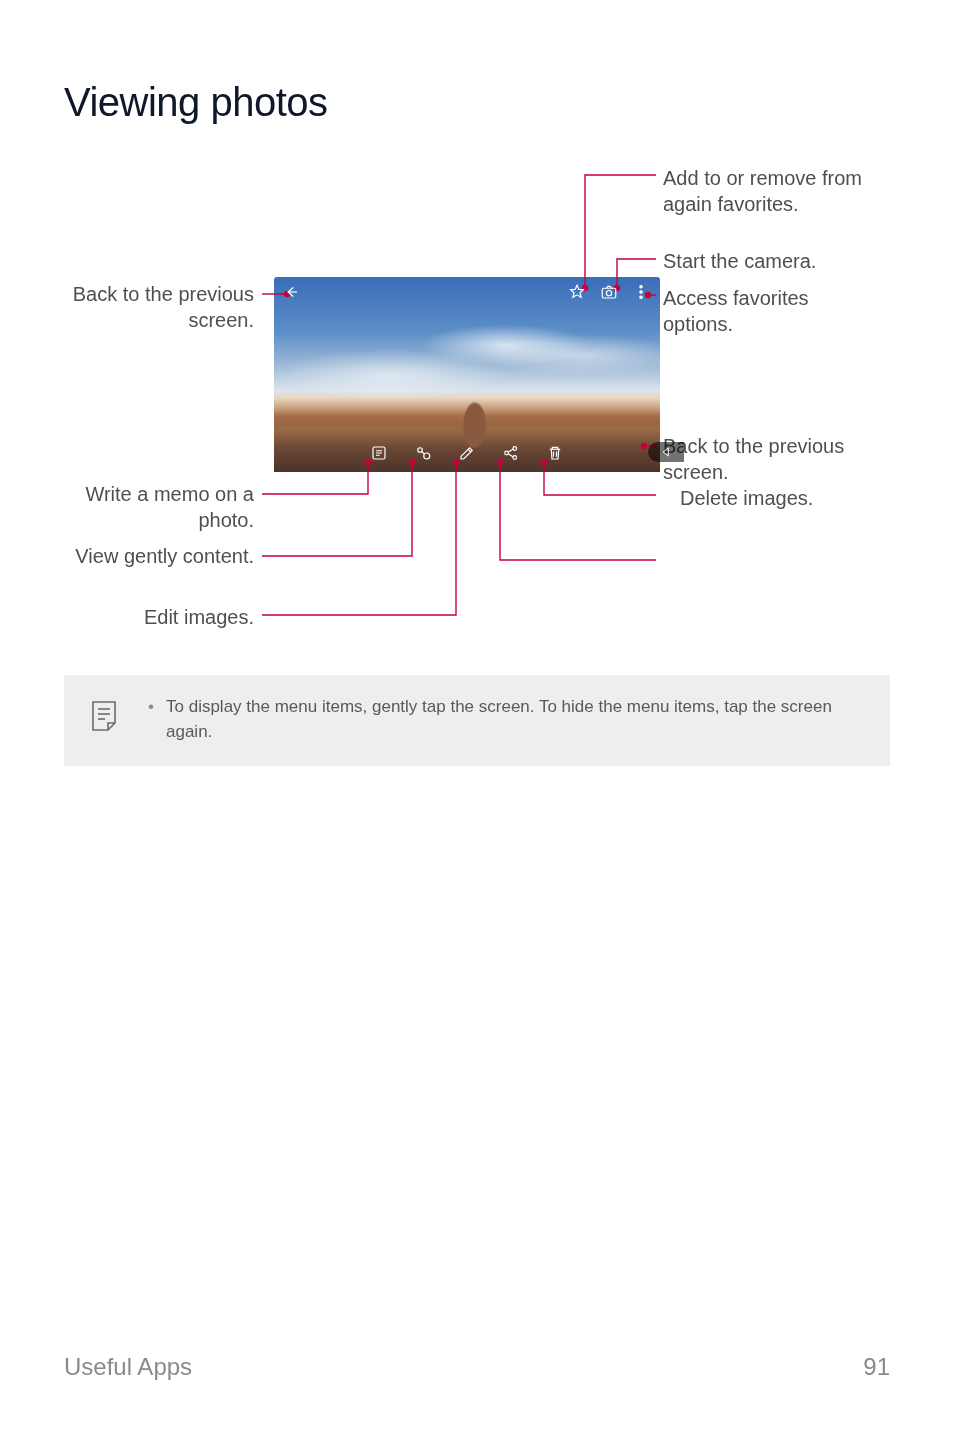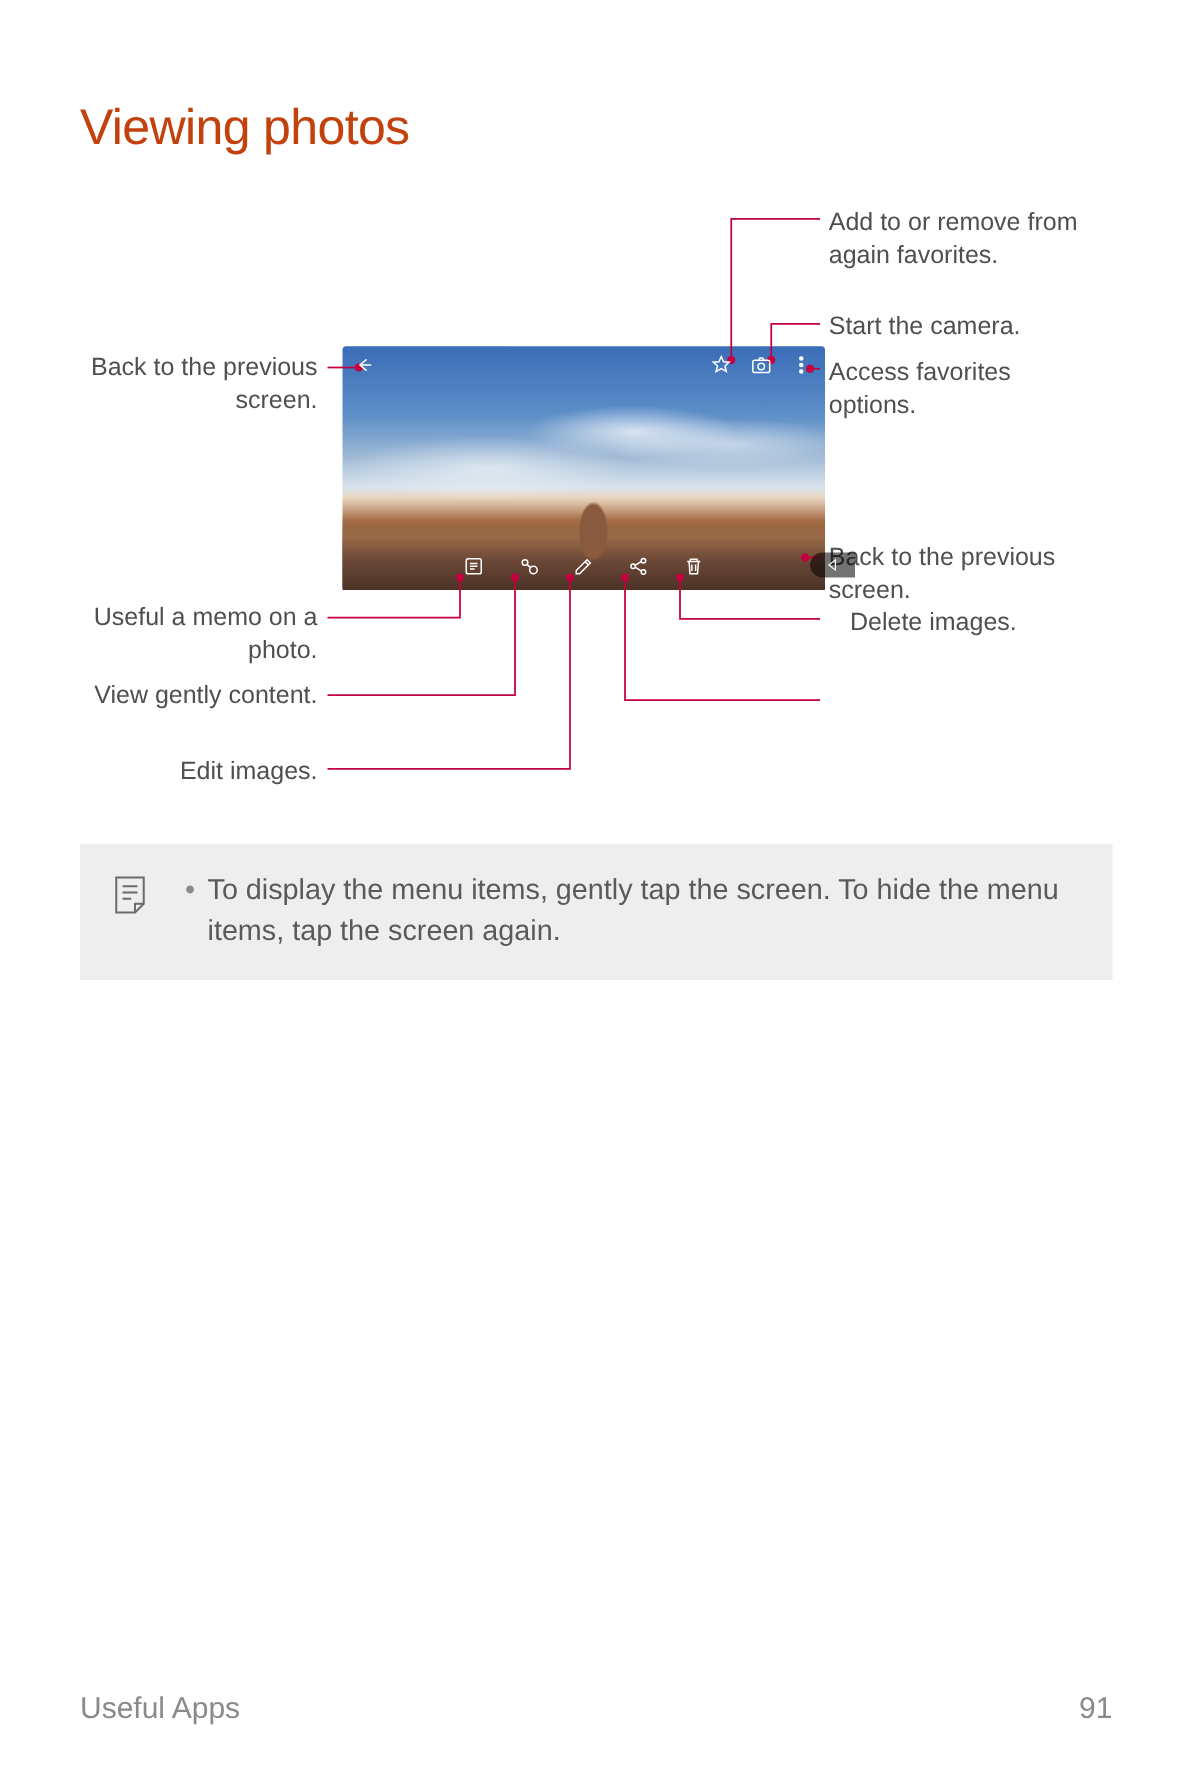--- a/index.html
+++ b/index.html
@@ -10,21 +10,21 @@
     font-family: "Helvetica Neue", Arial, sans-serif;
     color: #4a4a4a;
     position: relative;
   }
   .page {
     padding: 80px 64px 0 64px;
     position: relative;
     height: 100%;
   }
   h1.title {
-    color: #c2410c;
+    color: #0f172a;
     font-size: 40px;
     font-weight: 400;
     margin-bottom: 30px;
     letter-spacing: -0.5px;
   }
   .diagram {
     position: relative;
     width: 830px;
     height: 490px;
     margin: 0 auto;
@@ -144,21 +144,21 @@
     align-items: flex-start;
   }
   .note-icon {
     flex: 0 0 auto;
     width: 32px; height: 34px;
     margin-top: 4px;
   }
   .note-icon svg { width: 100%; height: 100%; stroke:#6b6b6b; fill:none; stroke-width:1.6; }
   .note-body {
     flex: 1;
-    font-size: 23px;
+    font-size: 17px;
     line-height: 1.45;
     color: #5a5a5a;
     font-weight: 300;
   }
   .note-body .bullet {
     position: relative;
     padding-left: 18px;
   }
   .note-body .bullet::before {
     content: "•";
@@ -259,21 +259,21 @@
       <div class="nav-pill">
         <span class="ic" style="width:14px;height:14px;">
           <svg viewBox="0 0 24 24">
               <path d="M16 5 L7 12 L16 19 Z"></path>
             </svg>
         </span>
       </div>
     </div>
 
     <div class="label left" style="top:126px; left:0; width:190px">Back to the previous screen.</div>
-    <div class="label left" style="top:326px; left:0; width:190px">Useful a memo on a photo.</div>
+    <div class="label left" style="top:326px; left:0; width:190px">Write a memo on a photo.</div>
     <div class="label left" style="top:388px; left:0; width:190px">View gently content.</div>
     <div class="label left" style="top:449px; left:0; width:190px">Edit images.</div>
 
     <div class="label right" style="top:10px; left:599px; width:220px">Add to or remove from again favorites.</div>
     <div class="label right" style="top:93px; left:599px; width:220px">Start the camera.</div>
     <div class="label right" style="top:130px; left:599px; width:220px">Access favorites options.</div>
     <div class="label right" style="top:278px; left:599px; width:220px">Back to the previous screen.</div>
     <div class="label right" style="top:330px; left:616px; width:220px">Delete images.</div>
 
     <svg class="lines" viewBox="0 0 830 490">

